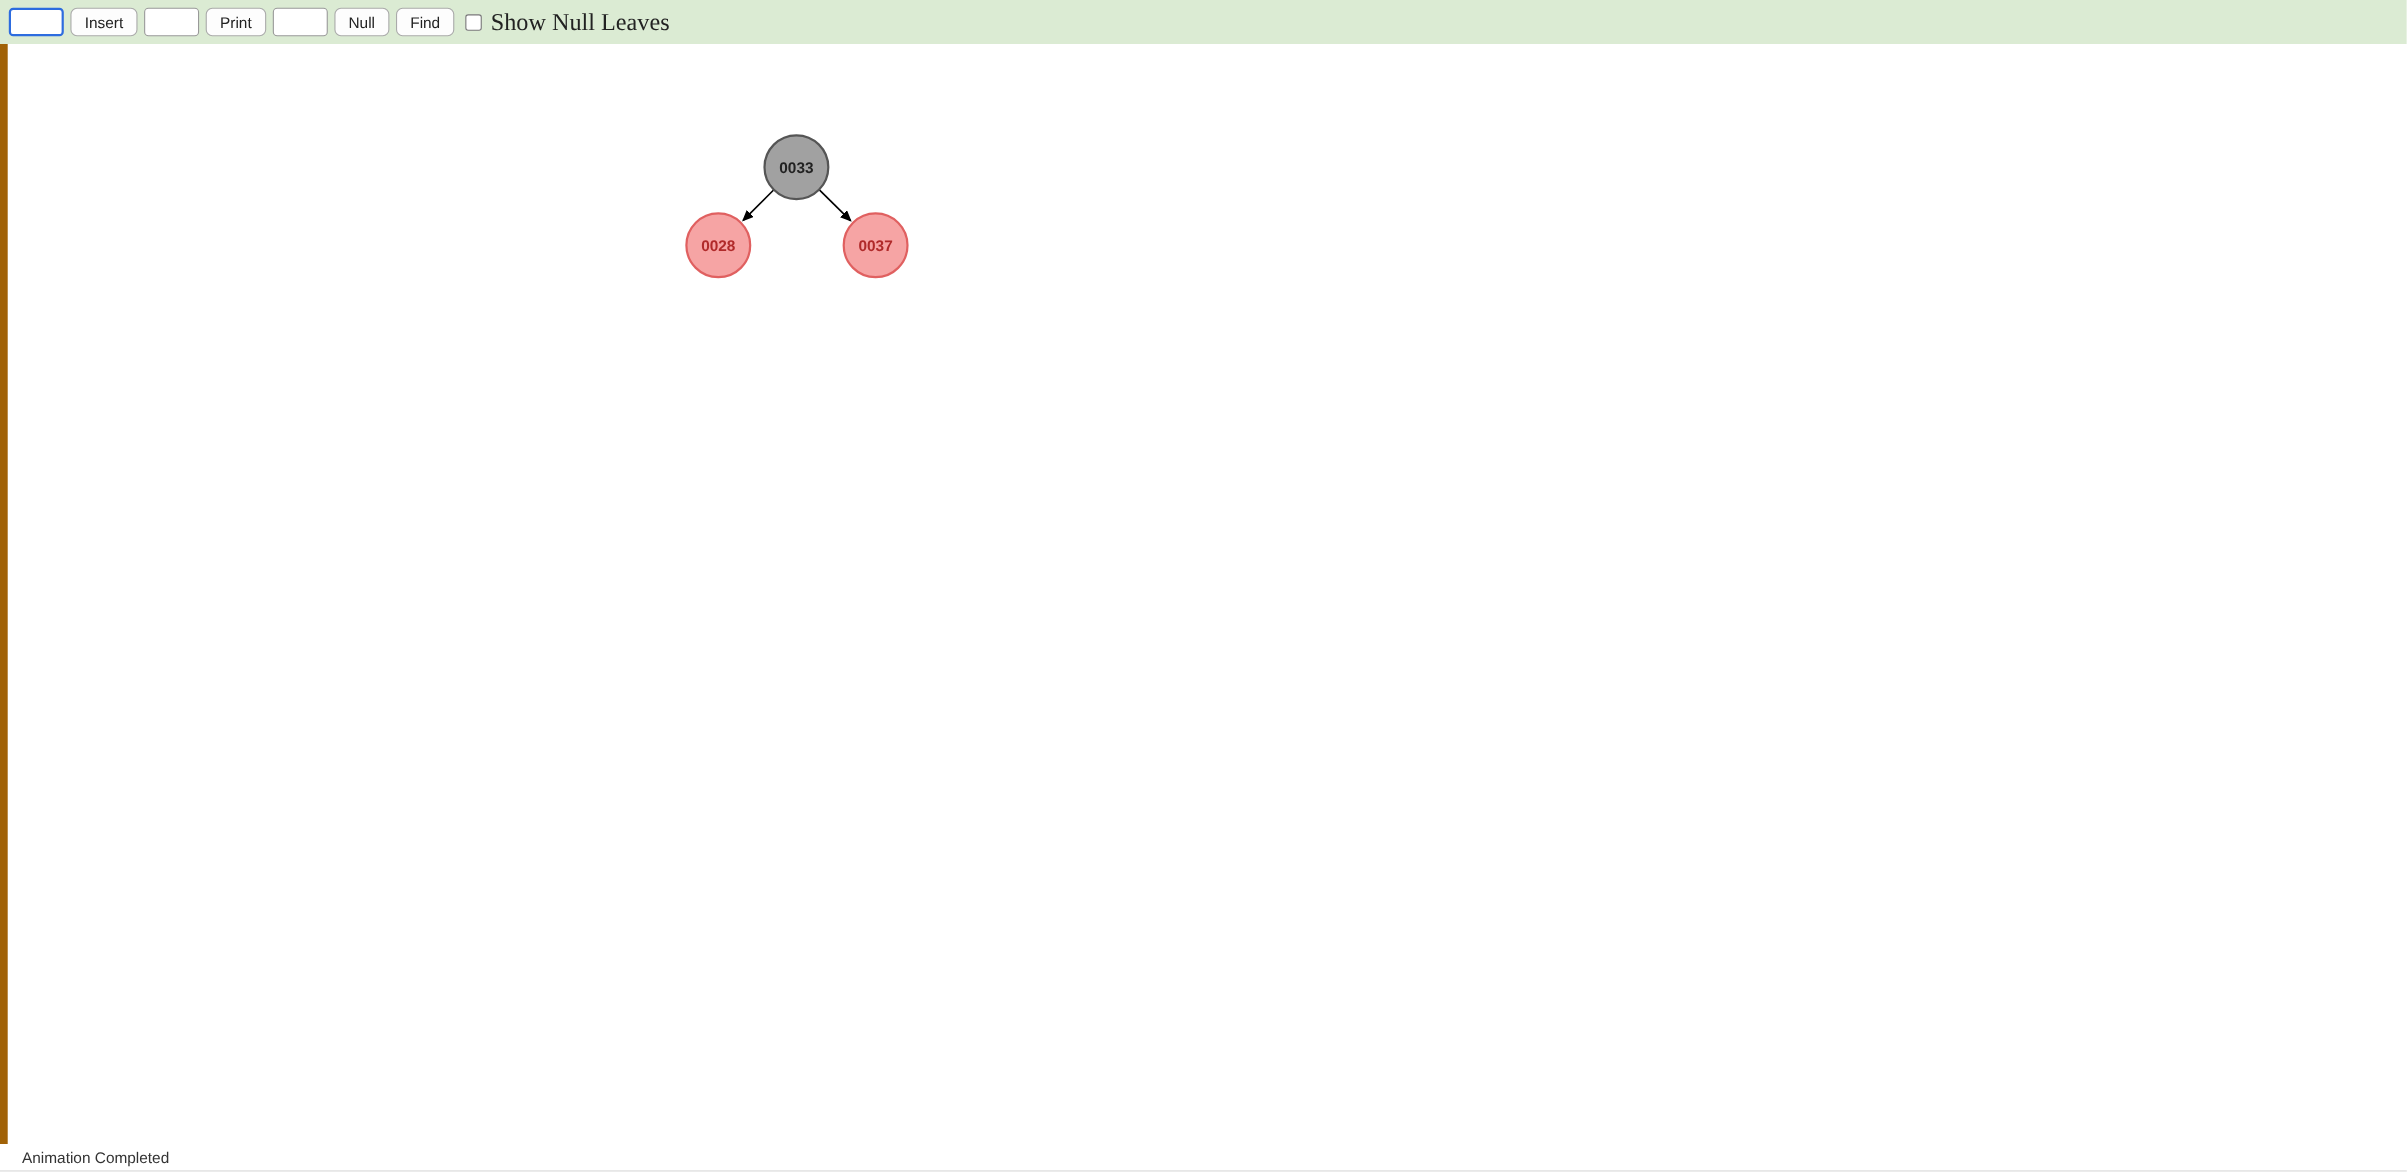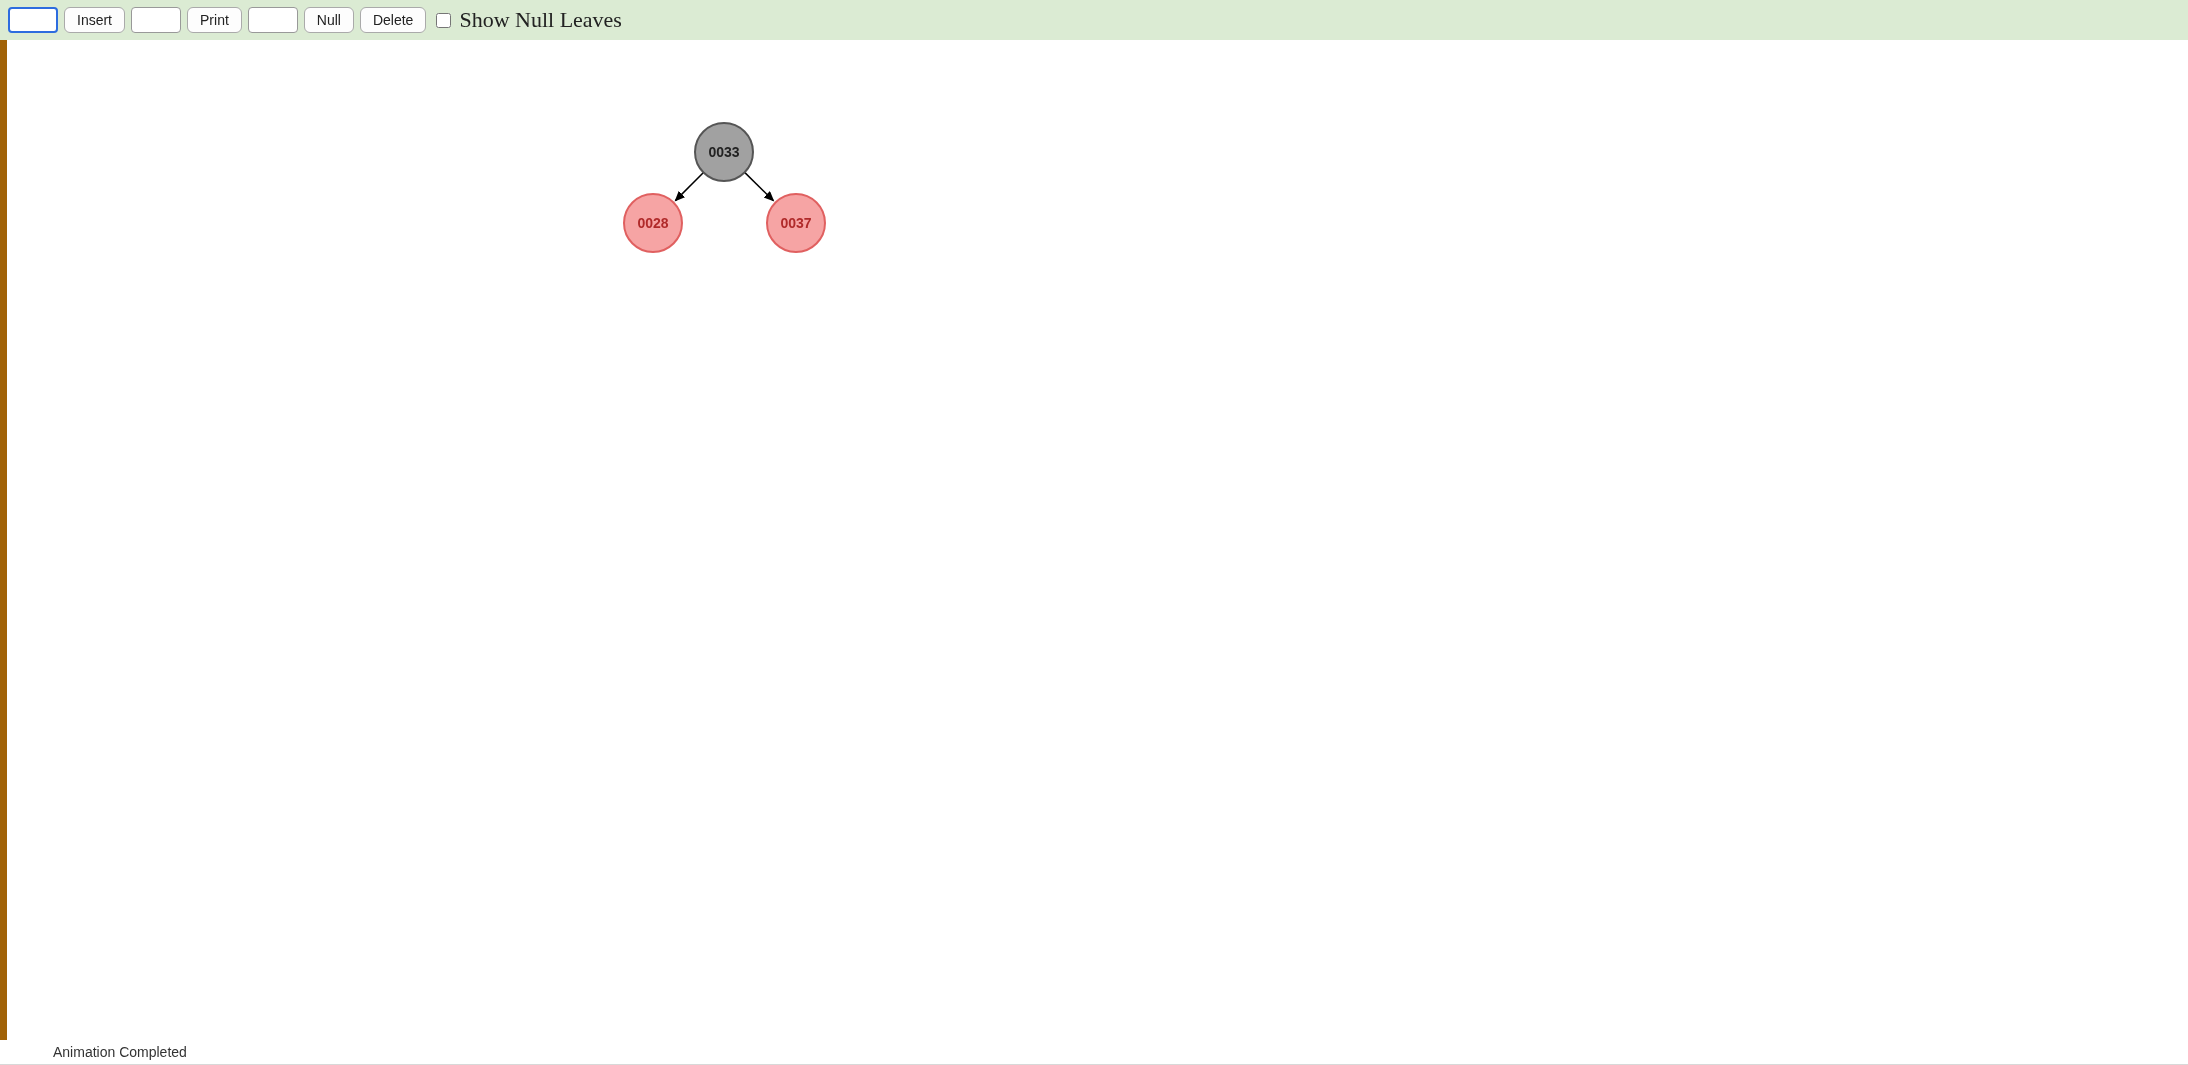--- a/index.html
+++ b/index.html
@@ -57,41 +57,41 @@
       position: relative;
       width: 100%;
       height: calc(100% - 60px);
       border-left: 7px solid #a16207;
     }
     .status-bar {
       position: absolute;
       bottom: 0;
       left: 0;
       right: 0;
-      padding: 4px 53px;
+      padding: 4px 20px;
       font-size: 14px;
       color: #333;
       background: #fff;
       border-bottom: 1px solid #d8d8d8;
     }
     svg.tree-svg {
       display: block;
     }
   </style>
 </head>
 <body>
 
 <div class="toolbar">
   <input type="text" class="focused" value="" style="">
   <button>Insert</button>
   <input type="text" value="" style="">
   <button>Print</button>
   <input type="text" value="" style="">
   <button>Null</button>
-  <button>Delete</button>
+  <button>Find</button>
   <input type="checkbox" style="">
   <span class="checkbox-label">Show Null Leaves</span>
 </div>
 
 <div class="canvas-area">
   <svg class="tree-svg" id="tree-svg" width="2188" height="760">
     <defs>
       <marker id="arrowhead" markerWidth="8" markerHeight="8" refX="6" refY="3" orient="auto" markerUnits="strokeWidth">
         <path d="M0,0 L7,3 L0,6 Z" fill="#000"></path>
       </marker>

